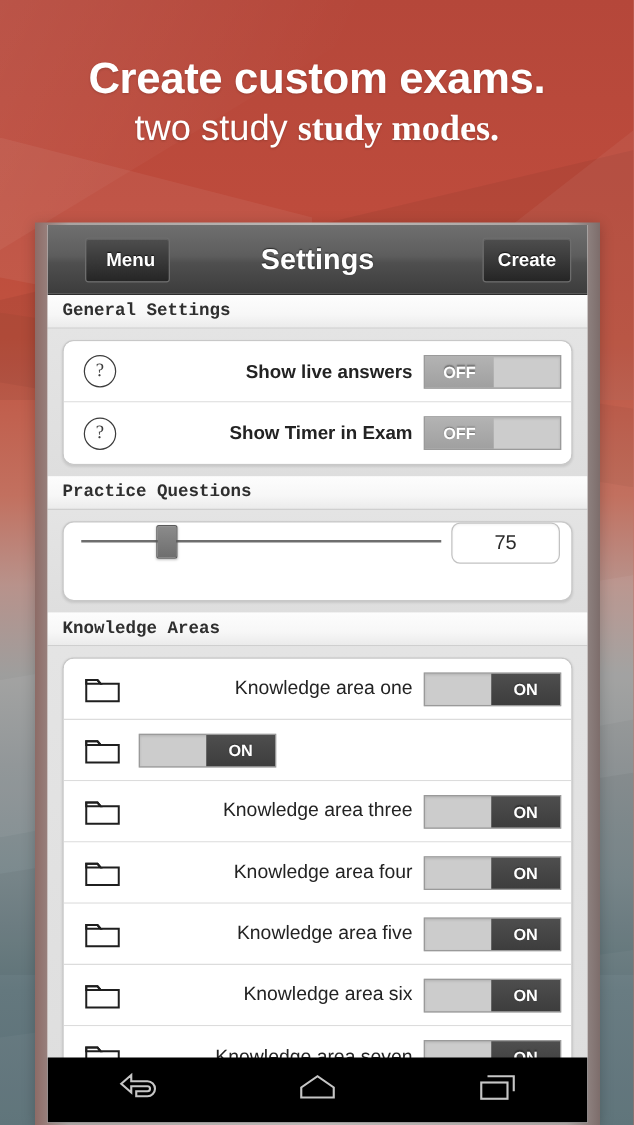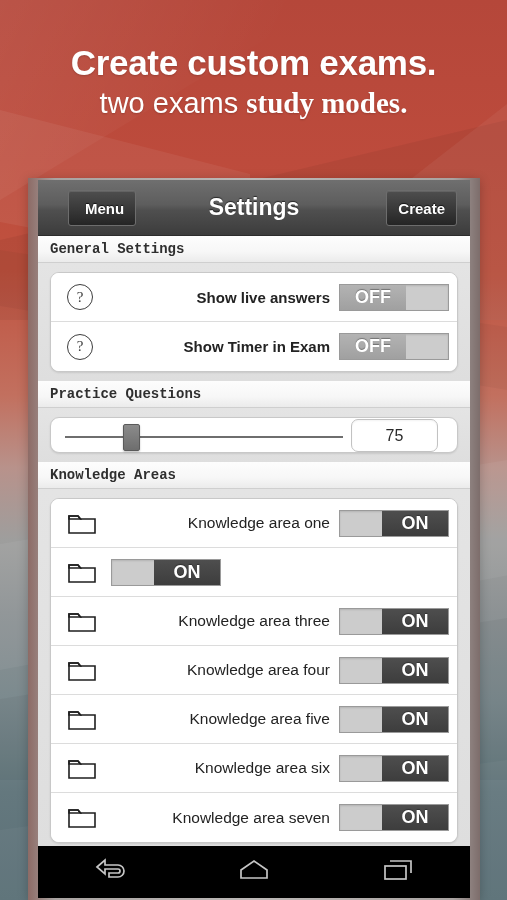--- a/index.html
+++ b/index.html
@@ -142,36 +142,36 @@
 
   
   .toggle {
     width:110px; height:27px; position:relative;
     border:1px solid #9a9a9a;
     background:#cccccc;
     flex:0 0 110px;
     box-shadow:inset 0 1px 2px rgba(0,0,0,.12);
   }
   .knob {
-    position:absolute; top:0; width:66px; height:25px;
+    position:absolute; top:0; width:55px; height:25px;
     display:flex; align-items:center; justify-content:center;
-    font-size:18px; font-weight:bold; color:#fff;
+    font-size:13px; font-weight:bold; color:#fff;
     text-shadow:0 -1px 1px rgba(0,0,0,.35);
   }
   .toggle.off .knob { left:0; background:linear-gradient(180deg,#b3b3b3,#a0a0a0); }
   .toggle.on  .knob { right:0; background:linear-gradient(180deg,#4e4e4e,#3d3d3d); }
 
   
   .folder { width:30px; height:25px; }
 
   
   .slider-card {
     background:#fff; border:1px solid #c8c8c8; border-radius:9px;
     box-shadow:0 1px 2px rgba(0,0,0,.10);
-    height:36px; display:flex; align-items:flex-end; padding:0 19px 0 14px;
+    height:64px; display:flex; align-items:flex-start; padding:0 9px 0 14px;
   }
   .slider-zone { position:relative; flex:1 1 auto; height:30px; }
   .slider-track {
     position:absolute; left:0; right:8px; top:14px; height:2px;
     background:#6e6e6e;
   }
   .slider-thumb {
     position:absolute; top:2px; width:17px; height:27px;
     background:linear-gradient(180deg,#8b8b8b,#6e6e6e);
     border:1px solid #5a5a5a; border-radius:2px;
@@ -201,21 +201,21 @@
   <div class="facet f2"></div>
   <div class="facet f3"></div>
   <div class="facet f4"></div>
   <div class="facet f5"></div>
   <div class="facet f6"></div>
   <div class="facet f8"></div>
 </div>
 
 <div class="promo">
   <div class="promo-l1">Create custom exams.</div>
-  <div class="promo-l2"><span>two exams </span><b>study modes.</b></div>
+  <div class="promo-l2"><span>two study </span><b>study modes.</b></div>
 </div>
 
 <div class="phone">
   <div class="screen">
 
     <div class="actionbar">
       <div class="ab-btn ab-menu">Menu</div>
       <div class="ab-title">Settings</div>
       <div class="ab-btn ab-begin">Create</div>
     </div>

